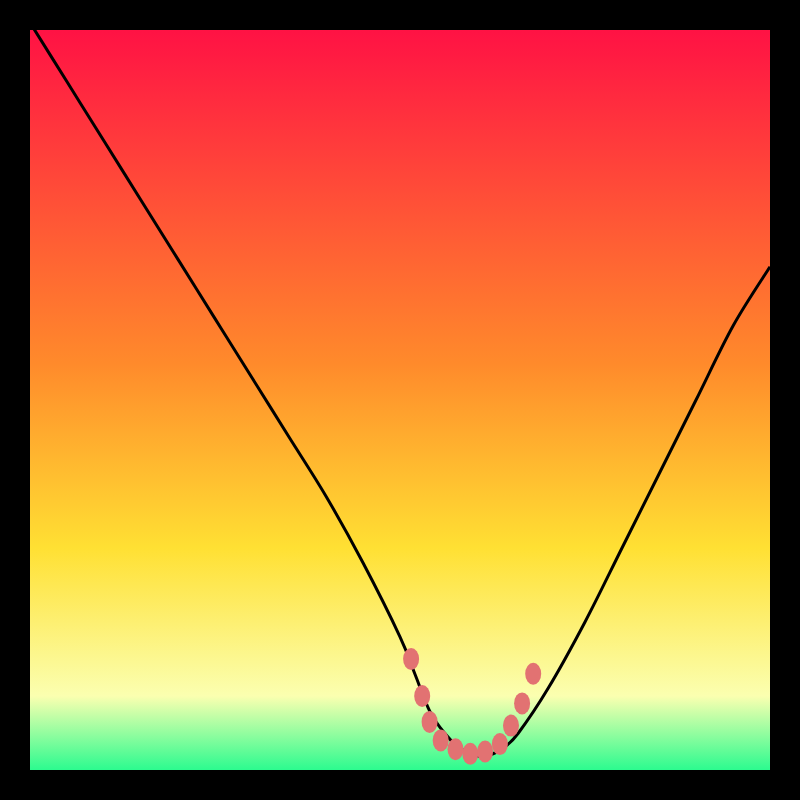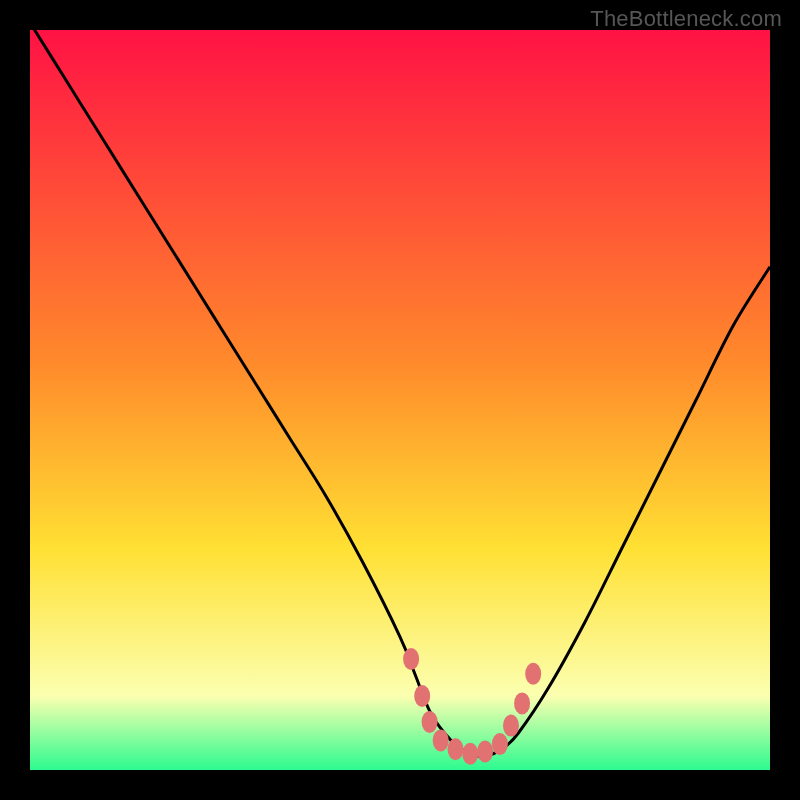--- a/index.html
+++ b/index.html
@@ -30,21 +30,20 @@
   .plot svg {
     width: 100%;
     height: 100%;
     display: block;
   }
 </style>
 </head>
 <body>
 
 <div class="frame">
-  <div class="watermark">TheBottleneck.com</div>
 
   <div class="plot">
     <svg viewBox="0 0 740 740">
       <defs>
         <linearGradient id="bg" x1="0" y1="0" x2="0" y2="1">
           <stop id="g0" offset="0%" stop-color="#ff1244"></stop>
           <stop id="g1" offset="45%" stop-color="#ff8a2b"></stop>
           <stop id="g2" offset="70%" stop-color="#ffe033"></stop>
           <stop id="g3" offset="90%" stop-color="#fbffb0"></stop>
           <stop id="g4" offset="100%" stop-color="#2cfb8f"></stop>

